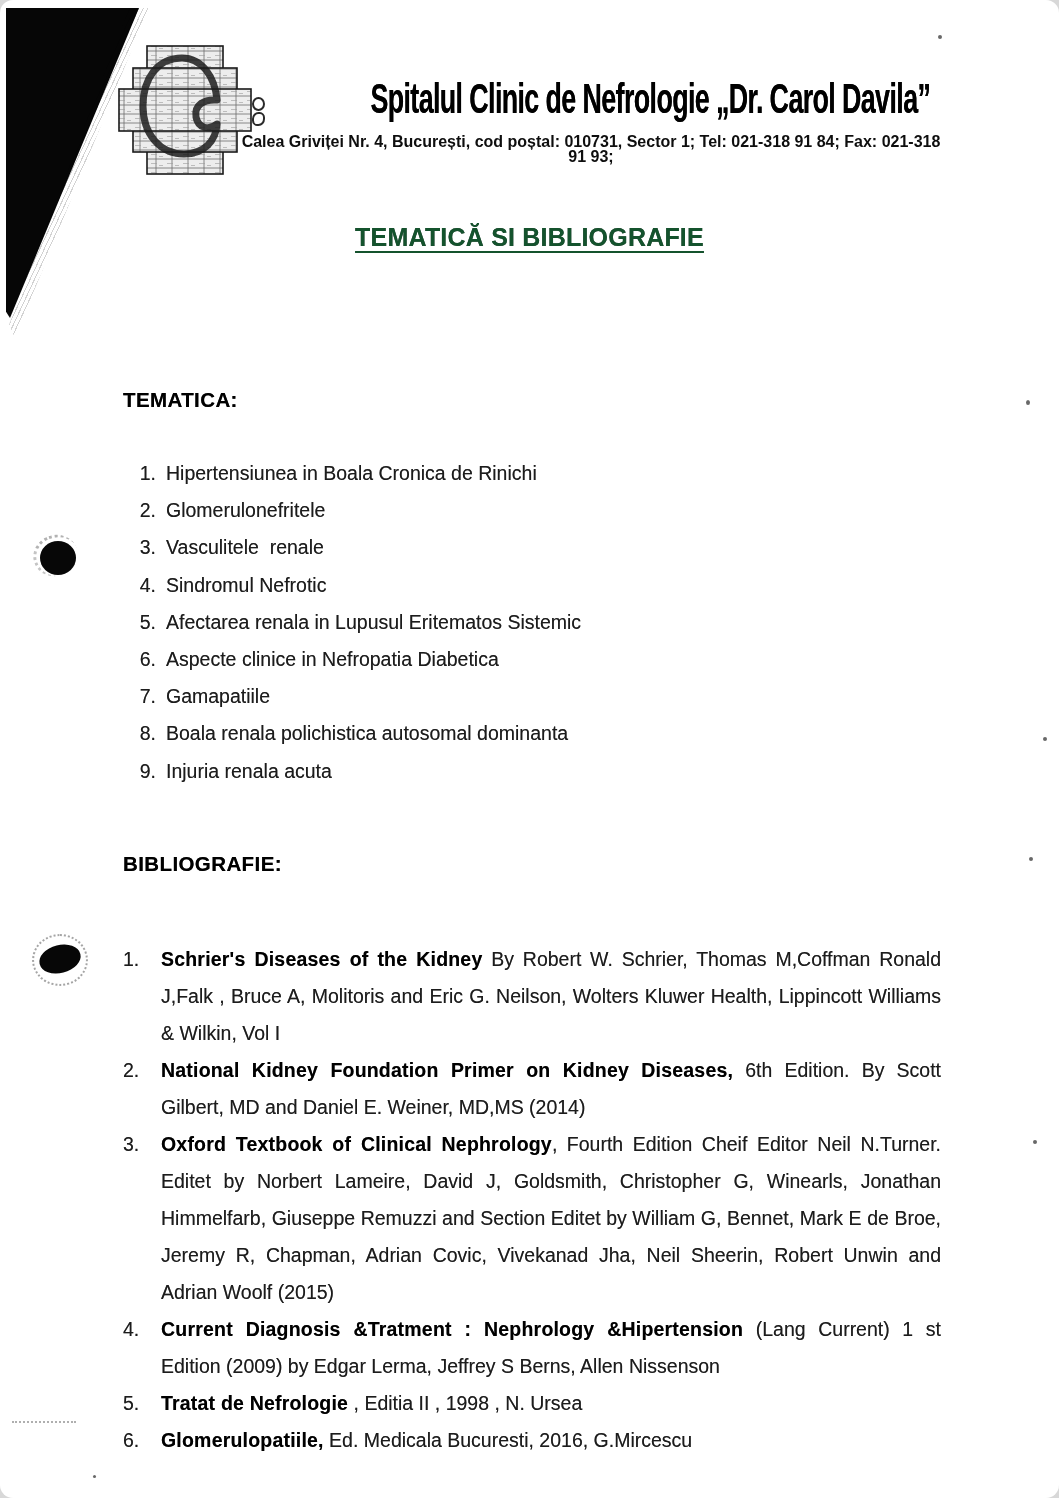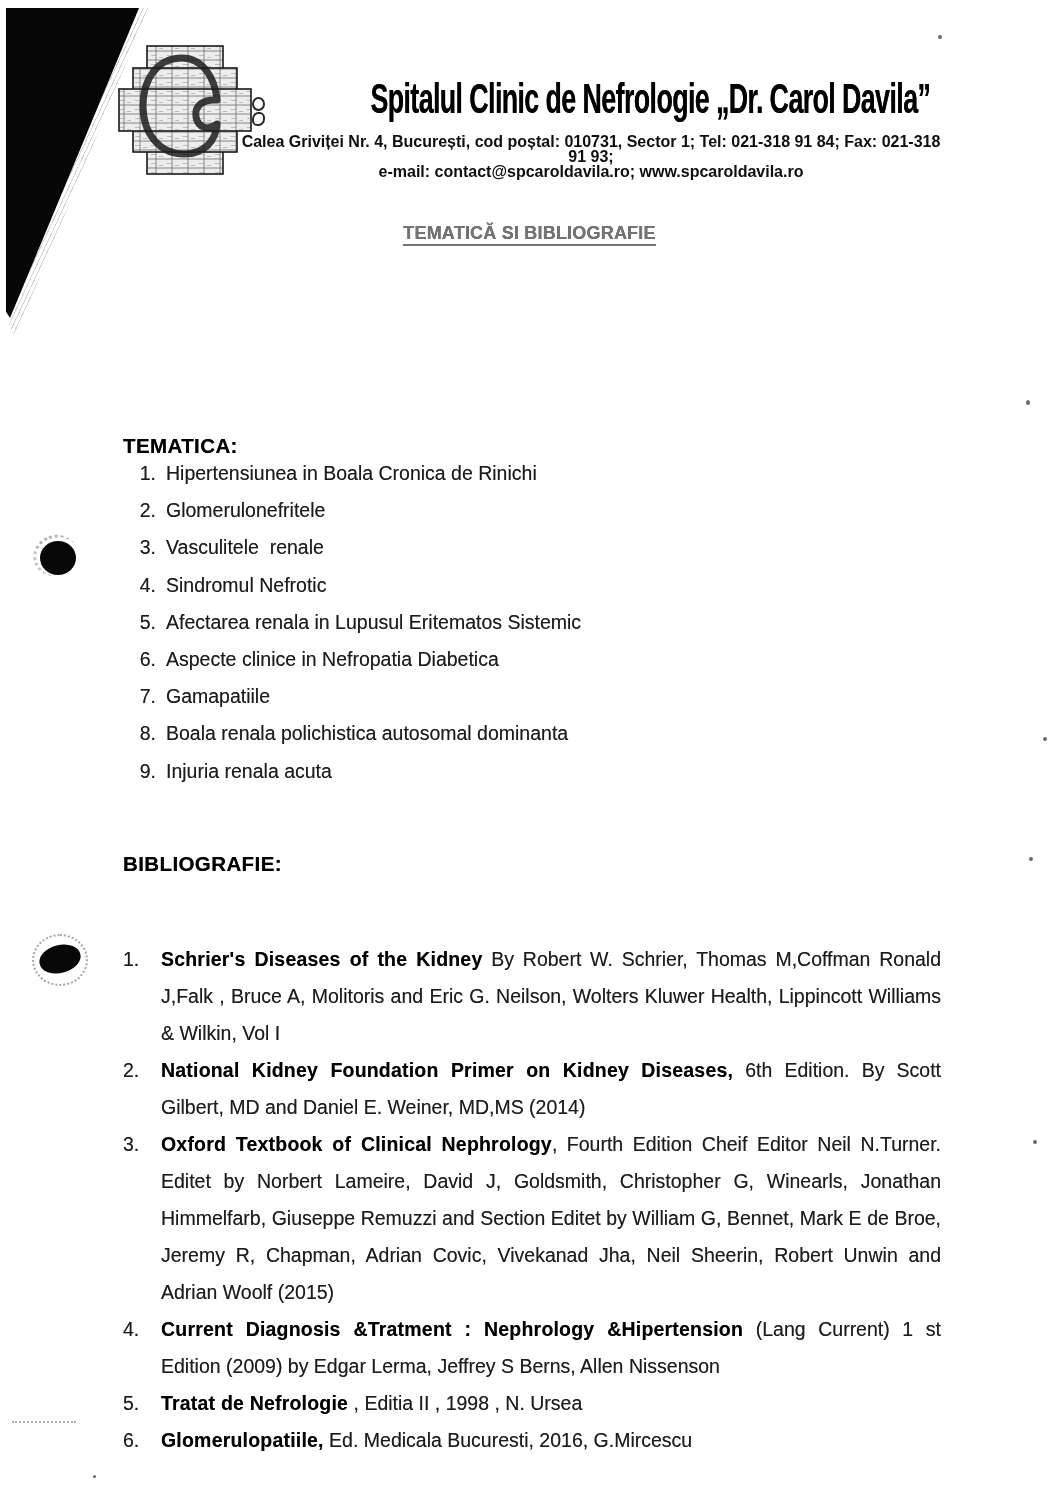--- a/index.html
+++ b/index.html
@@ -4,20 +4,21 @@
 <style>
   html,body{margin:0;padding:0;background:#d8d8d8;}
   .page{
     position:relative;
     width:1059px;height:1498px;
     background:#ffffff;
     font-family:"Liberation Sans", sans-serif;
     color:#1f1f1f;
     overflow:hidden;
     margin:0 auto;
+    border-radius:13px;
   }
   
   .corner-artifact{
     position:absolute;left:6px;top:8px;width:133px;height:310px;
     background:#060606;
     clip-path:polygon(0 0,100% 0,3% 100%,0 98%);
     filter:blur(.4px);
   }
   .corner-fringe{
     position:absolute;left:6px;top:8px;width:150px;height:330px;
@@ -68,34 +69,34 @@
     text-shadow:0 0 .6px rgba(0,0,0,.8);
   }
   .addr{
     position:absolute;left:238px;top:134px;width:706px;
     font-size:16px;font-weight:700;line-height:15px;
     text-align:center;color:#0e0e0e;
   }
   
   .title{
     position:absolute;left:0;width:1059px;text-align:center;
-    font-size:18px;font-weight:700;color:#737373;letter-spacing:.2px;
+    font-size:25px;font-weight:700;color:#14532d;letter-spacing:.2px;
     text-decoration:underline;text-decoration-thickness:2px;text-underline-offset:5px;
     text-shadow:0 0 .4px rgba(0,0,0,.7);
   }
   .title.t1{top:223px;}
   .title.t2{top:266px;}
   .title.t3{top:309px;}
   
   .section-heading{
     position:absolute;left:123px;
     font-size:20.5px;font-weight:700;color:#000;letter-spacing:.4px;
     text-shadow:0 0 .4px rgba(0,0,0,.7);
   }
-  .section-heading.tematica{top:388px;margin-top:46px;}
+  .section-heading.tematica{top:388px;}
   .section-heading.biblio{top:852px;}
   
   ol{list-style:none;margin:0;padding:0;}
   .tematica-list{position:absolute;left:123px;top:460px;width:830px;}
   .tematica-list li{
     display:grid;grid-template-columns:33px 1fr;column-gap:10px;
     height:37.2px;font-size:19.5px;line-height:26px;color:#1c1c1c;
     text-shadow:0 0 .35px rgba(0,0,0,.5);
   }
   .tematica-list .num{text-align:right;}
@@ -141,21 +142,20 @@
         <rect x="31" y="4" width="76" height="128"></rect>
         <rect x="17" y="26" width="104" height="84"></rect>
         <rect x="3" y="47" width="132" height="42"></rect>
       </g>
       <path d="M66,16 C42,16 27,36 27,64 C27,92 44,112 68,112 C88,112 100,99 101,82 C93,89 82,86 80,75 C78,63 88,57 101,58 C99,35 86,16 66,16 Z" fill="none" stroke="#1c1c1c" stroke-width="7" stroke-opacity="0.85" stroke-linejoin="round"></path>
     </svg>
   </div>
   <div class="brand">Spitalul Clinic de Nefrologie „Dr. Carol Davila”</div>
   <div class="addr">
     <div>Calea Griviței Nr. 4, București, cod poștal: 010731, Sector 1; Tel: 021-318 91 84; Fax: 021-318 91 93;</div>
-    <div>e-mail: contact@spcaroldavila.ro; www.spcaroldavila.ro</div>
   </div>
 
   <div class="title t1">TEMATICĂ SI BIBLIOGRAFIE</div>
 
   <div class="section-heading tematica">TEMATICA:</div>
   <ol class="tematica-list">
     <li>
         <span class="num">1.</span>
         <span class="txt">Hipertensiunea in Boala Cronica de Rinichi</span>
       </li>

